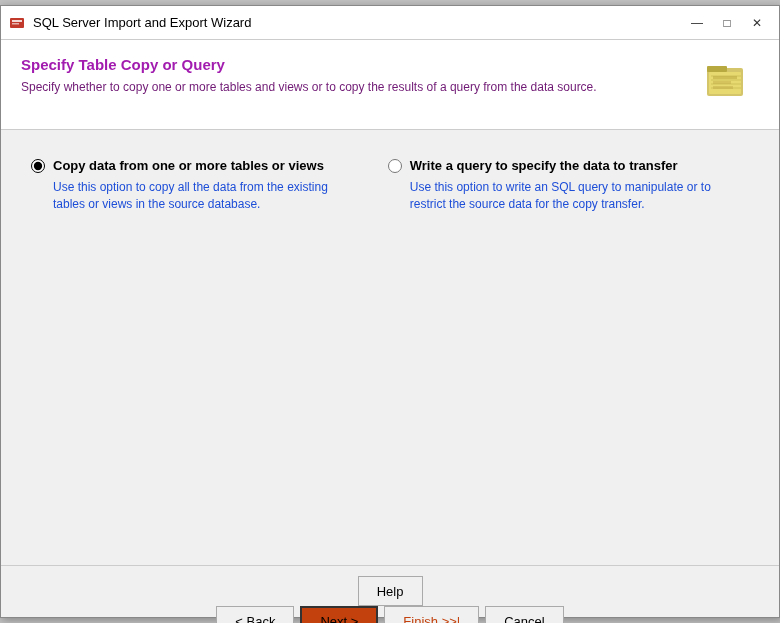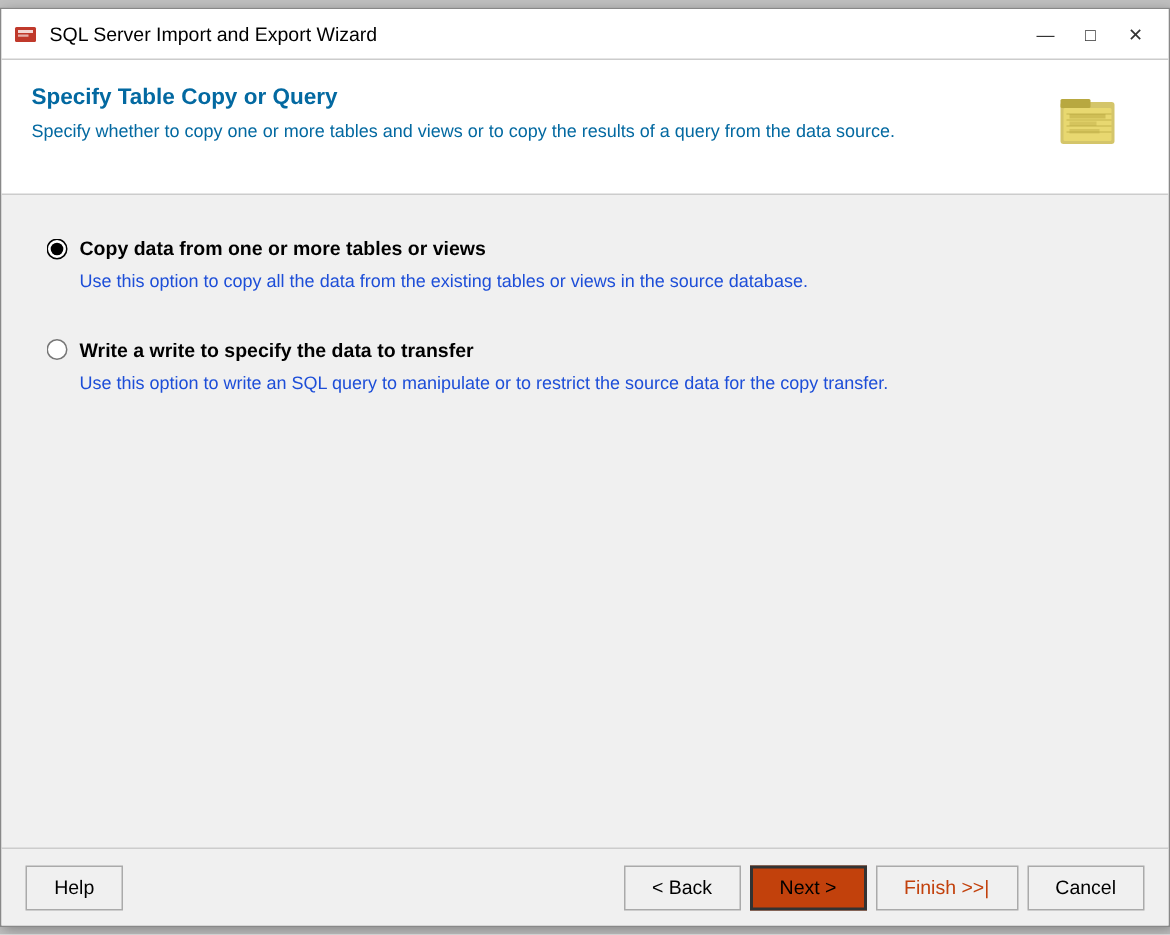--- a/index.html
+++ b/index.html
@@ -84,36 +84,36 @@
       min-height: 90px;
     }
 
     .header-text {
       flex: 1;
     }
 
     .header-title {
       font-size: 15px;
       font-weight: bold;
-      color: #0369a1;
+      color: #a21caf;
       margin-bottom: 6px;
     }
 
     .header-subtitle {
       font-size: 12px;
-      color: #0369a1;
+      color: #701a75;
       line-height: 1.4;
     }
 
     .content-area {
       flex: 1;
       background: #f0f0f0;
       padding: 28px 30px;
       display: flex;
-      flex-direction: column;
+      flex-direction: row;
       gap: 30px;
     }
 
     .radio-group {
       display: flex;
       flex-direction: column;
       gap: 4px;
     }
 
     .radio-label-row {
@@ -146,20 +146,21 @@
     }
 
     .footer {
       background: #f0f0f0;
       border-top: 1px solid #ccc;
       padding: 10px 16px;
       display: flex;
       align-items: center;
       justify-content: space-between;
       height: 52px;
+      flex-direction: column;
     }
 
     .footer-left {
       display: flex;
       gap: 8px;
     }
 
     .footer-right {
       display: flex;
       gap: 6px;
@@ -249,21 +250,21 @@
       <label class="radio-label-row">
         <input type="radio" class="radio-input" name="transfer-option" checked="" style="">
         <span class="radio-title">Copy data from one or more tables or views</span>
       </label>
       <div class="radio-description">Use this option to copy all the data from the existing tables or views in the source database.</div>
     </div>
 
     <div class="radio-group">
       <label class="radio-label-row">
         <input type="radio" class="radio-input" name="transfer-option" style="">
-        <span class="radio-title">Write a write to specify the data to transfer</span>
+        <span class="radio-title">Write a query to specify the data to transfer</span>
       </label>
       <div class="radio-description">Use this option to write an SQL query to manipulate or to restrict the source data for the copy transfer.</div>
     </div>
 
   </div>
 
   <div class="footer">
     <div class="footer-left">
       <button class="btn">Help</button>
     </div>

